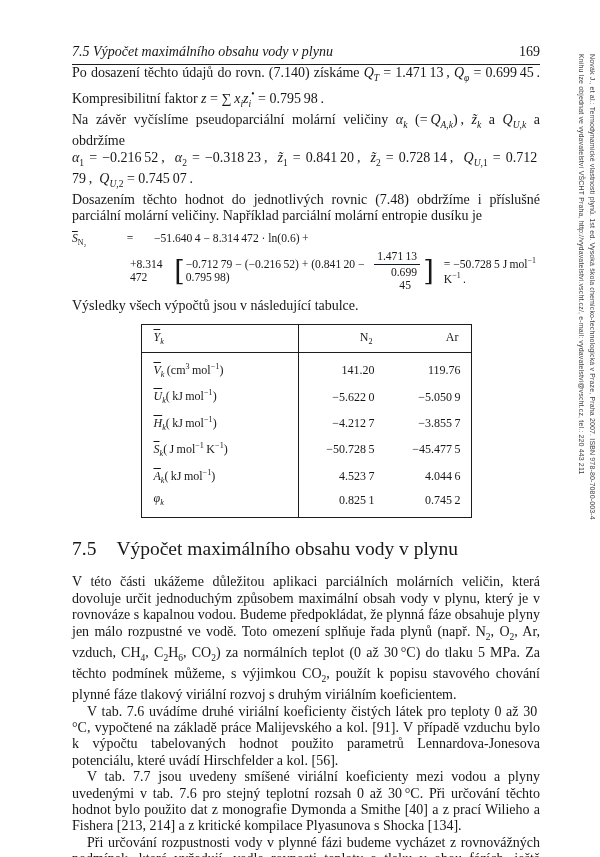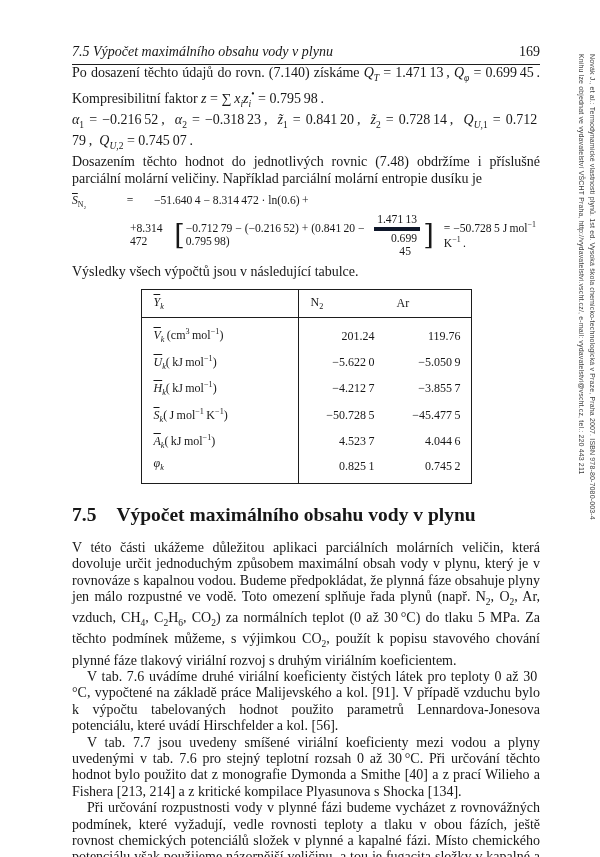--- a/index.html
+++ b/index.html
@@ -30,58 +30,59 @@
   
   .eqS { margin:7px 0 6px 0; font-size:11.6px; }
   .eqS .r1 { display:flex; gap:12px; align-items:baseline; }
   .eqS .r1 .lhs { width:34px; }
   .eqS .r1 .rel { width:24px; text-align:center; }
   .eqS .r2 { display:flex; align-items:center; margin-left:58px; margin-top:3px; }
   .brk { font-size:27px; font-weight:400; line-height:30px; padding:0 1px;
          font-family:"DejaVu Serif",serif; }
   .frac { display:inline-flex; flex-direction:column; text-align:center;
           vertical-align:middle; margin:0 2px; }
-  .frac .num { border-bottom:4px solid #0f172a; padding:0 2px 1px 2px; }
+  .frac .num { border-bottom:1px solid #0f172a; padding:0 2px 1px 2px; }
   .frac .den { padding-top:1px;margin-left:16px; }
   .eqS .post { margin-left:9px; }
 
   
   table.vt { border-collapse:collapse; margin:9px auto 0 auto; font-size:12px;
              border:1px solid #1d1d1d; }
   table.vt th, table.vt td { font-weight:normal; }
   table.vt thead th { padding:5px 12px 6px 12px; border-bottom:1px solid #1d1d1d; }
   table.vt .symcol { border-right:1px solid #1d1d1d; text-align:left; width:132px; }
-  table.vt thead .valcol { text-align:left; width:62px; }
+  table.vt thead .valcol { text-align:right; width:62px; }
   table.vt tbody td { padding:0 0 1px 12px; line-height:17px; }
   table.vt tbody td.val { text-align:right; padding-right:10px; padding-left:0; }
   table.vt tbody tr:first-child td { padding-top:5px; }
   table.vt tbody tr:last-child td { padding-bottom:6px; }
 
   
-  h2.sec { margin:20px 0 14px 0; font-size:19.5px; font-weight:bold; display:flex; }
+  h2.sec { margin:20px 0 14px 0; font-size:19.5px; font-weight:normal; display:flex; }
   h2.sec .no { margin-right:20px; }
 
   
   .sidebar { position:absolute; top:54px; right:2px; height:760px;
              writing-mode:vertical-rl; font-family:"Liberation Sans","DejaVu Sans",sans-serif;
              font-size:7px; line-height:11px; color:#3d3d3d; letter-spacing:0.15px;
              white-space:nowrap; }
   .sidebar div { display:block; }
 </style>
 </head>
 <body>
 
 <div class="content">
 
   <div class="pagehead">
     <span>7.5 Výpočet maximálního obsahu vody v plynu</span>
     <span class="pnum">169</span>
   </div>
 
   <p class="para noind mt-lg">Po dosazení těchto údajů do rovn. (7.140) získáme <i>Q<sub>T</sub></i> = 1.471 13 , <i>Q<sub>φ</sub></i> = 0.699 45 . Kompresibilitní faktor <i>z</i> = ∑ <i>x<sub>i</sub>z<sub>i</sub></i><sup>•</sup> = 0.795 98 .</p>
+  <p class="para noind">Na závěr vyčíslíme pseudoparciální molární veličiny <i>α<sub>k</sub></i> (= <i>Q</i><sub><i>A,k</i></sub>) , <i>z̃<sub>k</sub></i> a <i>Q</i><sub><i>U,k</i></sub> a obdržíme</p>
   <p class="para noind"><i>α</i><sub>1</sub> = −0.216 52 ,&nbsp;&nbsp;<i>α</i><sub>2</sub> = −0.318 23 ,&nbsp;&nbsp;<i>z̃</i><sub>1</sub> = 0.841 20 ,&nbsp;&nbsp;<i>z̃</i><sub>2</sub> = 0.728 14 ,&nbsp;&nbsp;<i>Q</i><sub><i>U,</i>1</sub> = 0.712 79 ,&nbsp;&nbsp;<i>Q</i><sub><i>U,</i>2</sub> = 0.745 07 .</p>
   <p class="para noind">Dosazením těchto hodnot do jednotlivých rovnic (7.48) obdržíme i příslušné parciální molární veličiny. Například parciální molární entropie dusíku je</p>
 
   <div class="eqS">
     <div class="r1">
       <span class="lhs"><span class="ov"><i>S</i></span><sub>N₂</sub></span>
       <span class="rel">=</span>
       <span>−51.640 4 − 8.314 472 · ln(0.6) +</span>
     </div>
     <div class="r2">
@@ -103,21 +104,21 @@
     <thead>
       <tr>
         <th class="symcol"><span class="ov"><i>Y</i></span><sub><i>k</i></sub></th>
         <th class="valcol">N<sub>2</sub></th>
         <th class="valcol">Ar</th>
       </tr>
     </thead>
     <tbody>
       <tr>
         <td class="symcol"><span class="ov"><i>V</i></span><sub><i>k</i></sub> (cm<sup>3</sup> mol<sup>−1</sup>)</td>
-        <td class="val">201.24</td>
+        <td class="val">141.20</td>
         <td class="val">119.76</td>
       </tr>
       <tr>
         <td class="symcol"><span class="ov"><i>U</i></span><sub><i>k</i></sub>( kJ mol<sup>−1</sup>)</td>
         <td class="val">−5.622 0</td>
         <td class="val">−5.050 9</td>
       </tr>
       <tr>
         <td class="symcol"><span class="ov"><i>H</i></span><sub><i>k</i></sub>( kJ mol<sup>−1</sup>)</td>
         <td class="val">−4.212 7</td>

